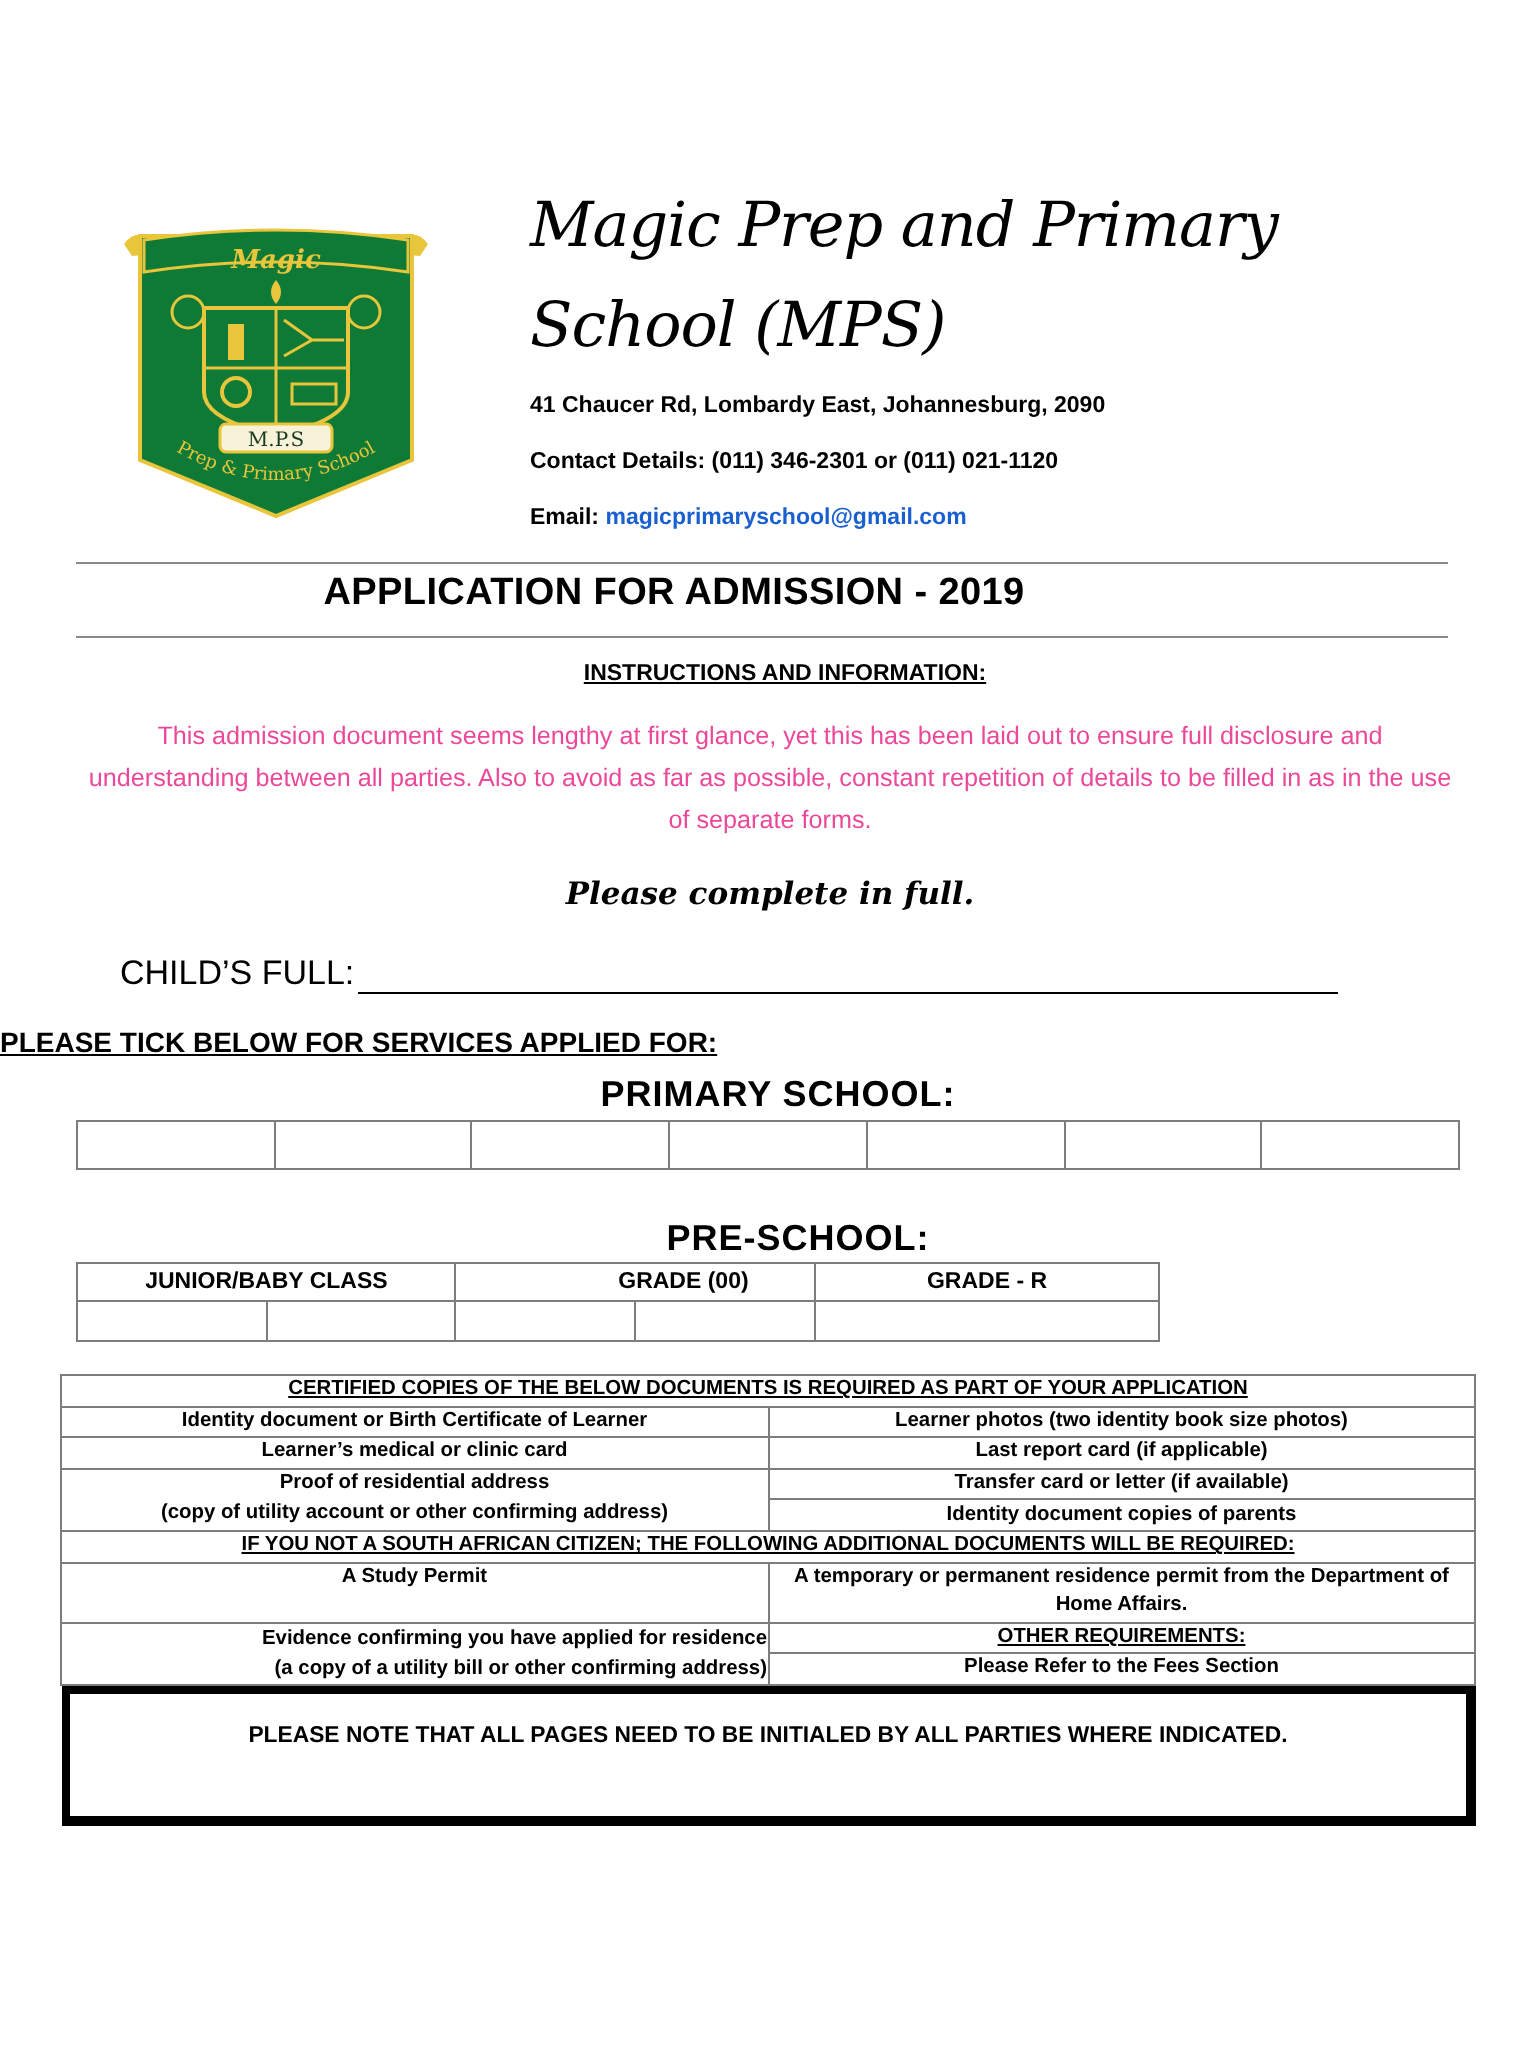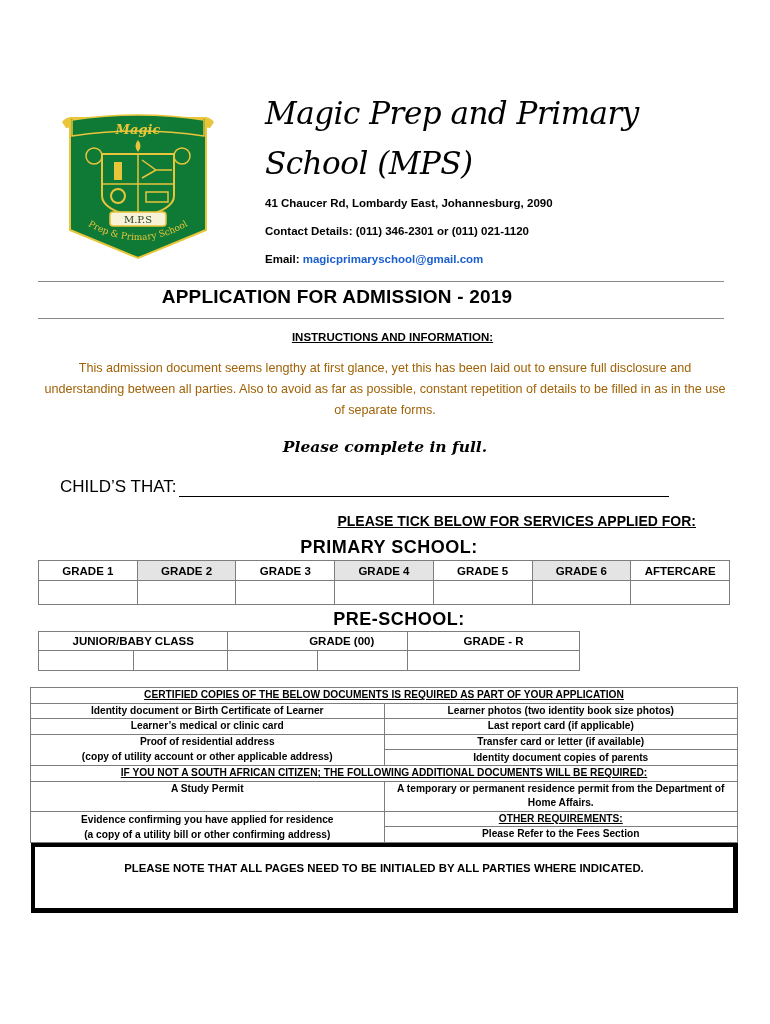--- a/index.html
+++ b/index.html
@@ -24,34 +24,34 @@
     left: 0; width: 674px; top: 286px; text-align: center;
     font-size: 19px; font-weight: bold; font-family: "Liberation Sans Narrow", "Liberation Sans", sans-serif;
     letter-spacing: 0.2px;
   }
   .instr-heading {
     left: 0; width: 770px; top: 331px; text-align: center;
     font-size: 11.5px; font-weight: bold; text-decoration: underline; padding-left: 15px;
   }
   .instr-body {
     left: 38px; width: 694px; top: 358px; text-align: center;
-    font-size: 12.6px; line-height: 21px; color: #a16207;
+    font-size: 12.6px; line-height: 21px; color: #ec4899;
   }
   .please-complete {
     left: 0; width: 770px; top: 437px; text-align: center;
     font-family: "DejaVu Serif", serif; font-style: italic; font-weight: bold; font-size: 15.5px;
   }
   .child-name {
     left: 60px; top: 477px; font-size: 17px; display: flex; align-items: flex-end;
   }
   .child-name .line {
     display: inline-block; width: 490px; border-bottom: 1.5px solid #000; height: 18px; margin-left: 2px;
   }
   .tick-heading {
-    left: 0; width: 696px; top: 513px; text-align: right;
+    left: 0; width: 696px; top: 513px; text-align: left;
     font-size: 14px; font-weight: bold; text-decoration: underline;
   }
   .section-heading {
     left: 4px; width: 770px; text-align: center; font-size: 18px; font-weight: bold; letter-spacing: 0.5px;
   }
 
   
   table { border-collapse: collapse; position: absolute; }
   td { border: 1px solid #7d7d7d; text-align: center; font-weight: bold; font-size: 11.5px; padding: 0; }
   .shade { background: #e4e4e4; background-image: radial-gradient(#d0d0d0 0.6px, transparent 0.6px); background-size: 2px 2px; }
@@ -120,38 +120,29 @@
 
 <div class="abs rule" style="top:281px;"></div>
 <div class="abs app-title">APPLICATION FOR ADMISSION - 2019</div>
 <div class="abs rule" style="top:318px;"></div>
 
 <div class="abs instr-heading">INSTRUCTIONS AND INFORMATION:</div>
 <div class="abs instr-body">This admission document seems lengthy at first glance, yet this has been laid out to ensure full disclosure and understanding between all parties. Also to avoid as far as possible, constant repetition of details to be filled in as in the use of separate forms.</div>
 <div class="abs please-complete">Please complete in full.</div>
 
 <div class="abs child-name">
-  <span>CHILD’S THAT:</span>
+  <span>CHILD’S FULL:</span>
   <span class="line"></span>
 </div>
 
 <div class="abs tick-heading">PLEASE TICK BELOW FOR SERVICES APPLIED FOR:</div>
 <div class="abs section-heading" style="top:537px;">PRIMARY SCHOOL:</div>
 
 <table class="primary-table">
   <tbody>
-      <tr>
-    <td>GRADE 1</td>
-    <td class="shade">GRADE 2</td>
-    <td>GRADE 3</td>
-    <td class="shade">GRADE 4</td>
-    <td>GRADE 5</td>
-    <td class="shade">GRADE 6</td>
-    <td>AFTERCARE</td>
-  </tr>
   <tr class="empty">
     <td></td>
     <td></td>
     <td></td>
     <td></td>
     <td></td>
     <td></td>
     <td></td>
   </tr>
 </tbody>
@@ -187,32 +178,32 @@
   </tr>
   <tr>
     <td>Learner’s medical or clinic card</td>
     <td>Last report card (if applicable)</td>
   </tr>
   <tr>
     <td style="border-bottom:none;">Proof of residential address</td>
     <td>Transfer card or letter (if available)</td>
   </tr>
   <tr>
-    <td style="border-top:none;">(copy of utility account or other applicable address)</td>
+    <td style="border-top:none;">(copy of utility account or other confirming address)</td>
     <td>Identity document copies of parents</td>
   </tr>
   <tr>
     <td colspan="2" class="full">IF YOU NOT A SOUTH AFRICAN CITIZEN; THE FOLLOWING ADDITIONAL DOCUMENTS WILL BE REQUIRED:</td>
   </tr>
   <tr>
     <td style="vertical-align:top; height:30px;">A Study Permit</td>
     <td style="height:30px;">A temporary or permanent residence permit from the Department of Home Affairs.</td>
   </tr>
   <tr>
-    <td rowspan="2" style="line-height:15px;">
+    <td rowspan="2" style="line-height:15px;text-align:right;">
       <div>Evidence confirming you have applied for residence</div>
       <div>(a copy of a utility bill or other confirming address)</div>
     </td>
     <td class="u">OTHER REQUIREMENTS:</td>
   </tr>
   <tr>
     <td>Please Refer to the Fees Section</td>
   </tr>
 </tbody>
   </table>

